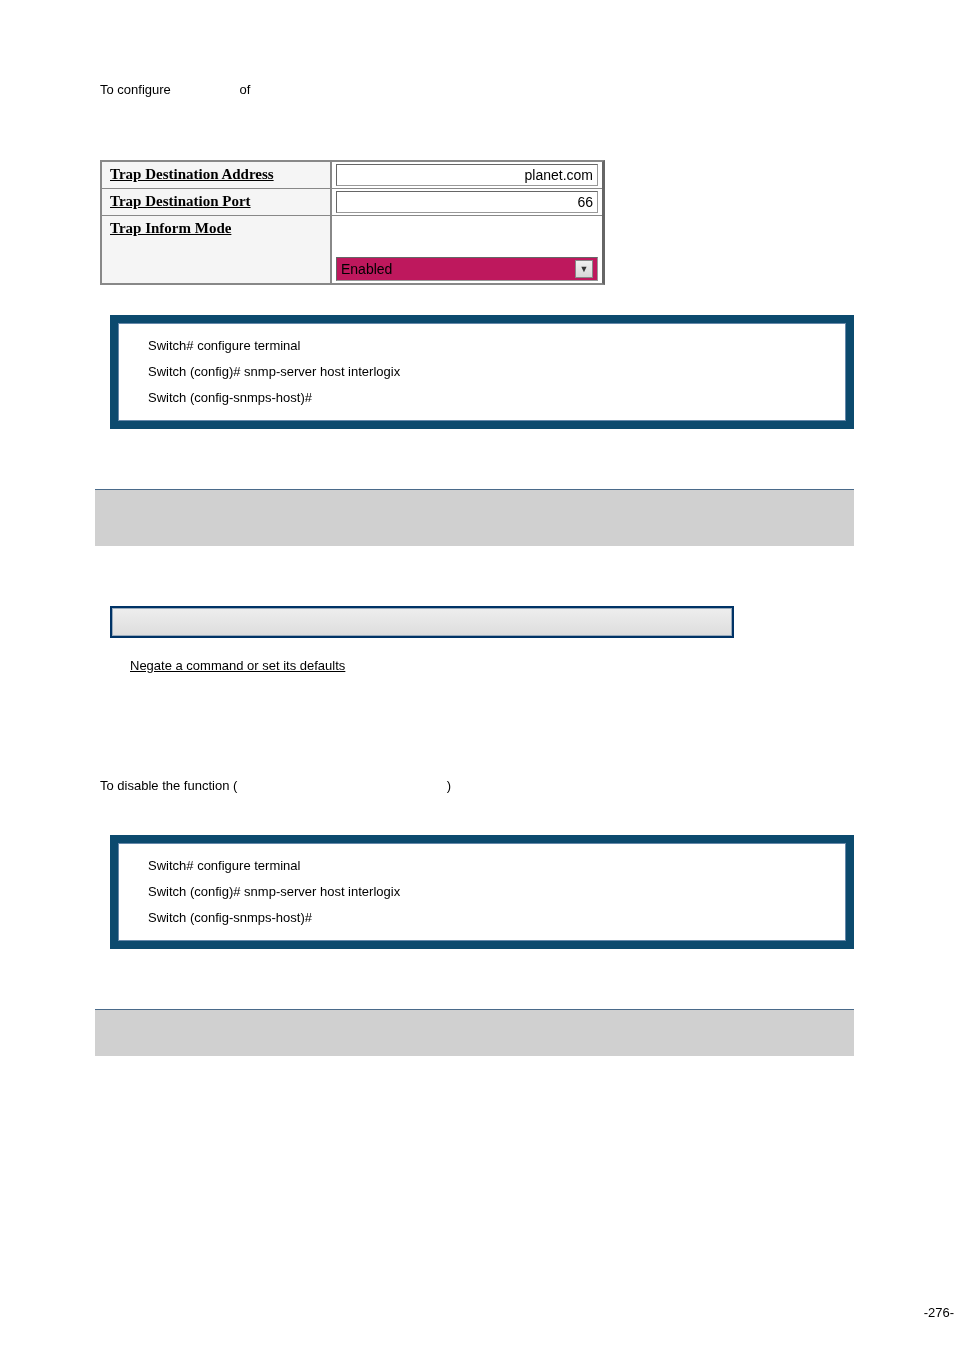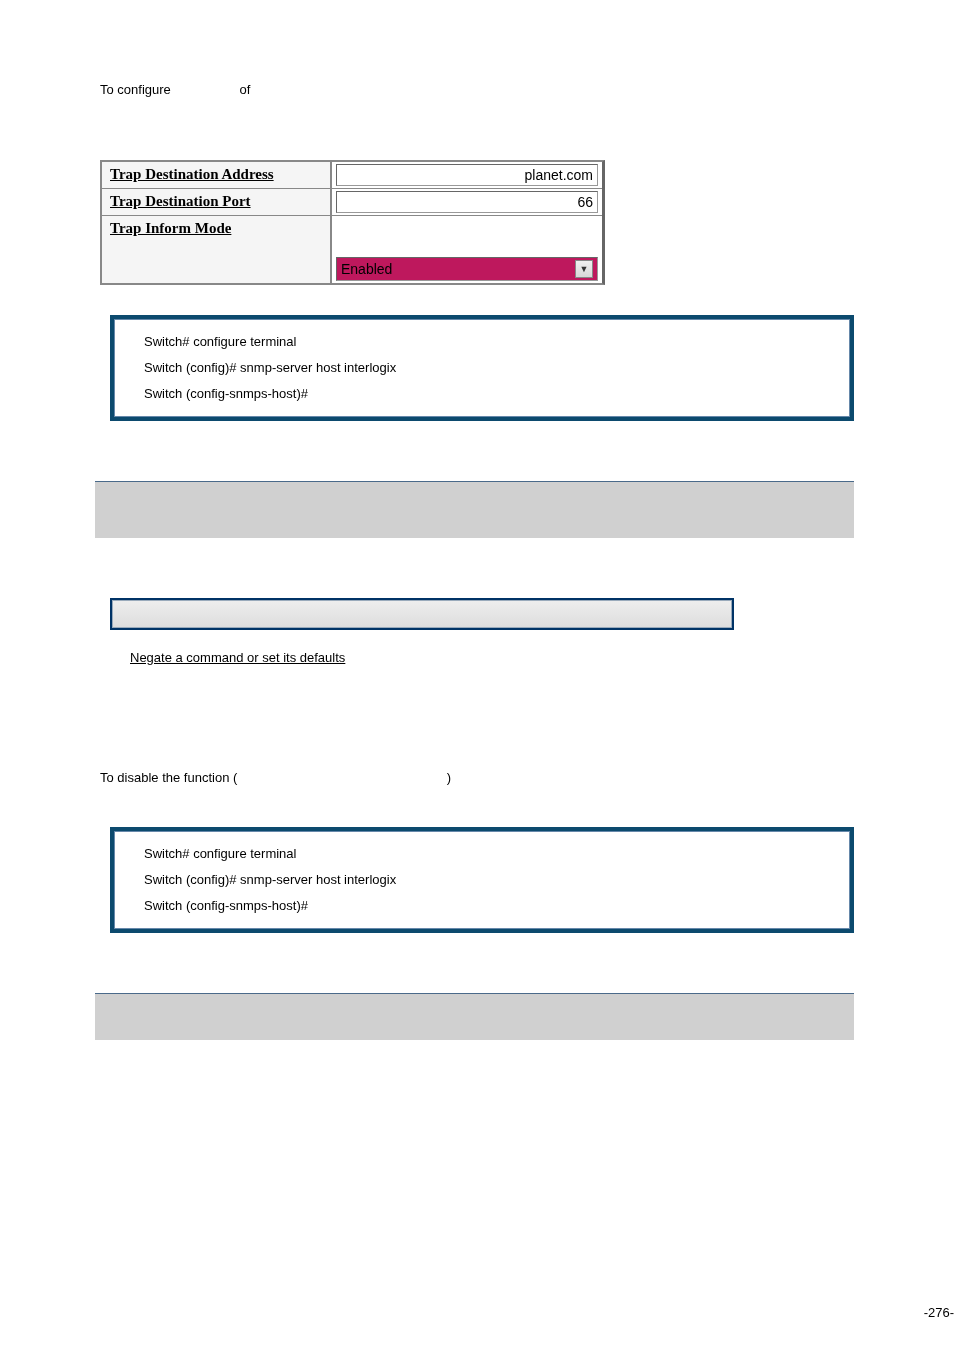--- a/index.html
+++ b/index.html
@@ -88,21 +88,21 @@
     border: 1px solid #888;
     display: flex;
     align-items: center;
     justify-content: center;
     font-size: 9px;
     color: #333;
   }
 
   
   .example-box {
-    border: 4px solid #0c4a6e;
+    border: 8px solid #0c4a6e;
     background: #ffffff;
     padding: 10px 30px;
     margin: 0 0 30px 10px;
     line-height: 2;
     box-shadow: inset 0 0 0 1px #6688aa;
   }
 
   
   .section-band {
     background: #d0d0d0;

